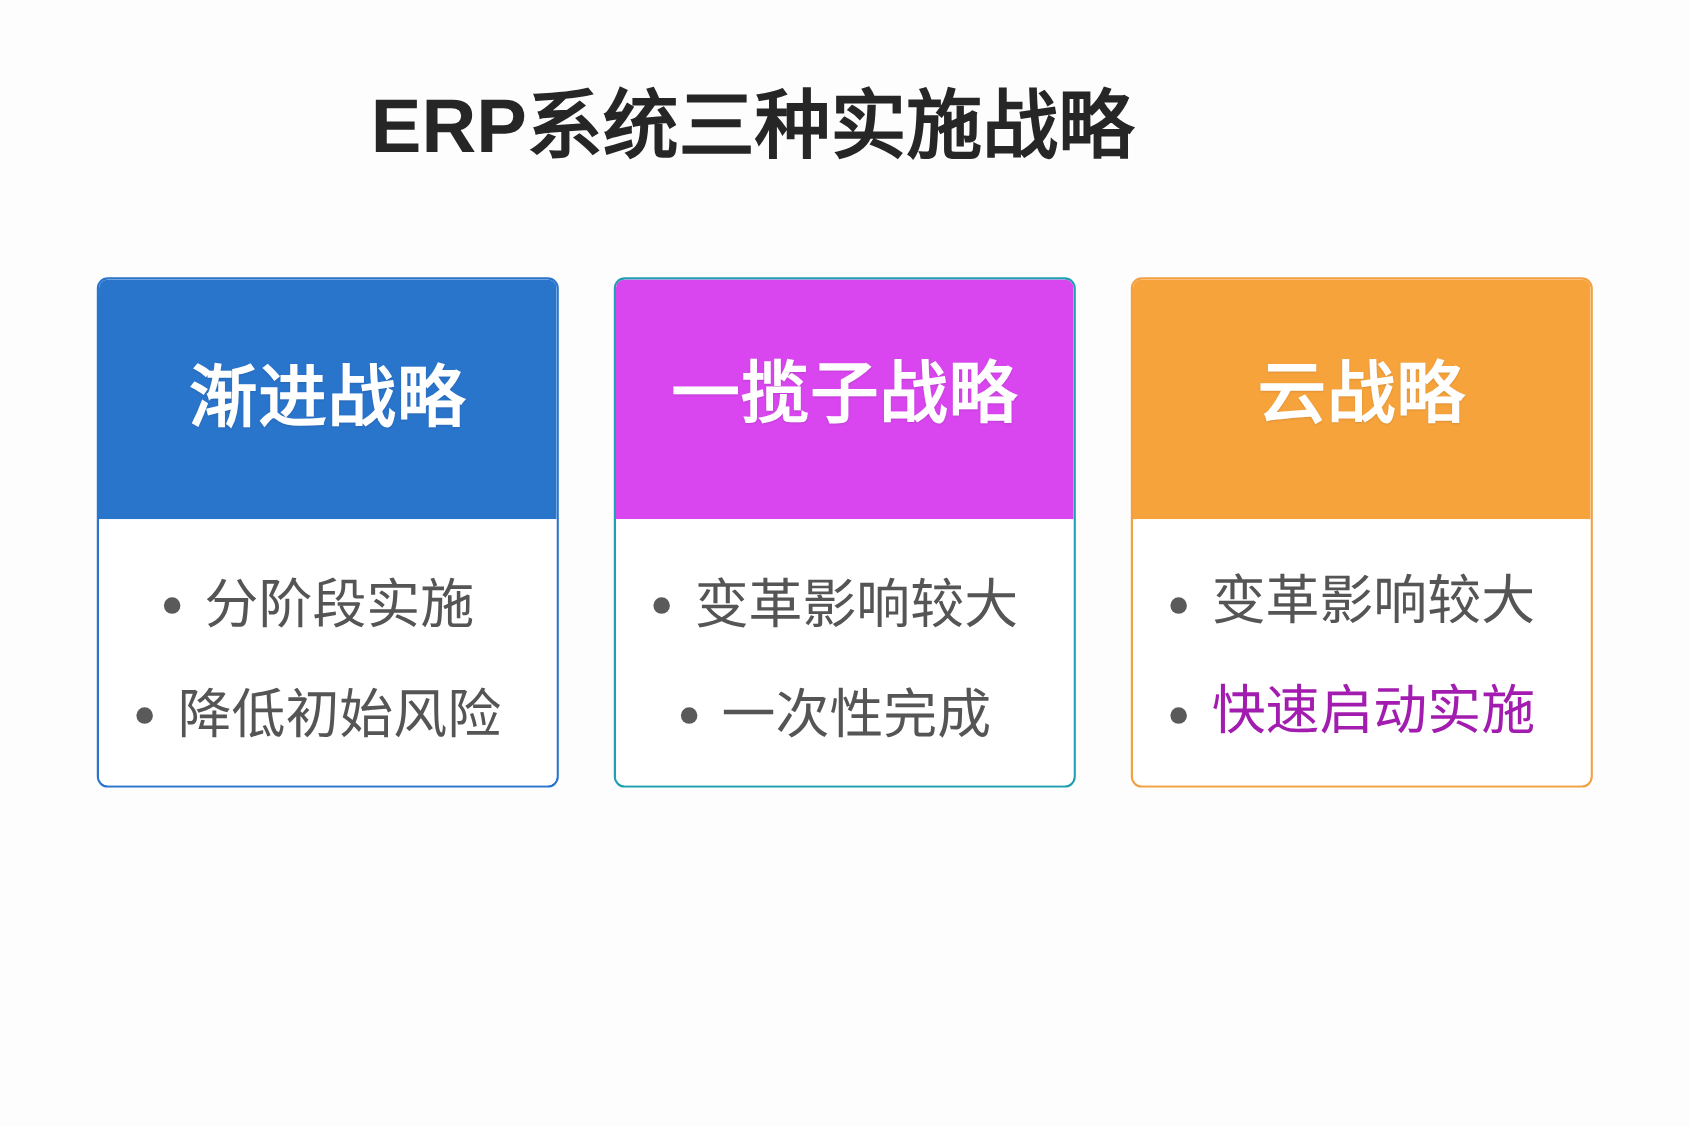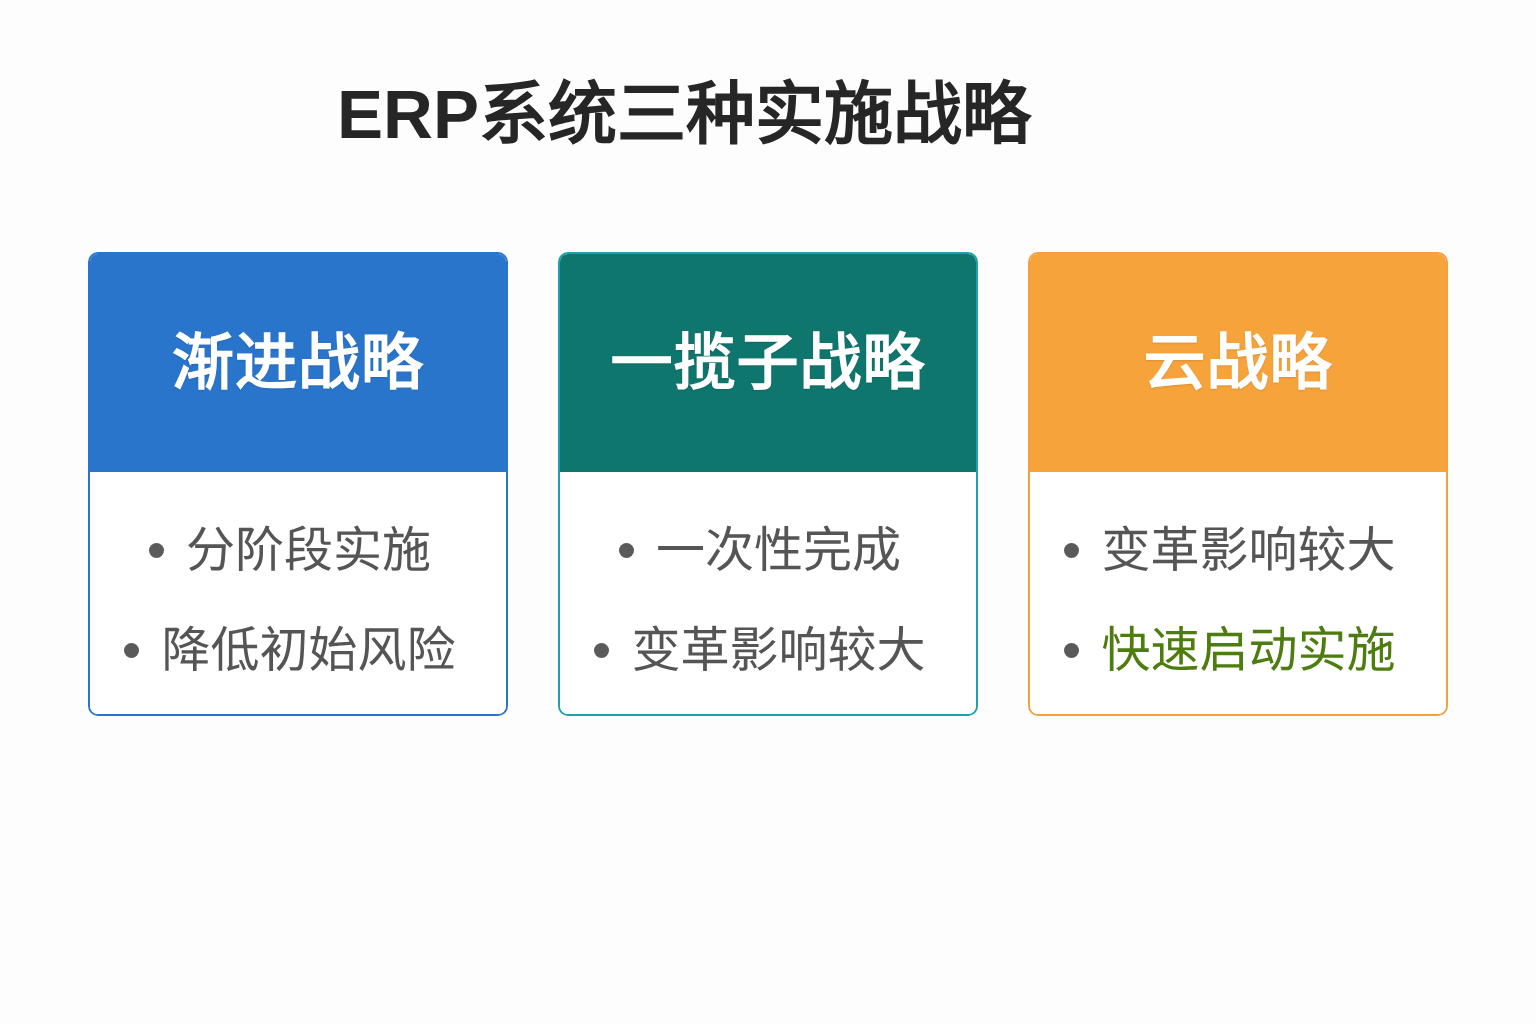--- a/index.html
+++ b/index.html
@@ -120,21 +120,21 @@
     font-size: 49px;
     line-height: 60px;
     color: #555555;
     font-weight: 500;
     white-space: nowrap;
   }
 
   
   .card[data-accent="teal"] { border-color: #1f9fb2; }
   .card[data-accent="teal"] > .card-header { background: #25a2b4; }
-  .card[data-accent="orange"] { border-color: #f2a040; }
+  .card[data-accent="orange"] { border-color: #f2a040; font-family: Liberation Mono, monospace; }
   .card[data-accent="orange"] > .card-header { background: #f7a33c; }
 </style>
 </head>
 <body style="background: rgb(253, 253, 253);">
 
 <div class="infographic">
 
   <div class="page-title" style="color: rgb(38, 38, 38);">ERP系统三种实施战略</div>
 
   <div class="cards-row">
@@ -151,49 +151,49 @@
           </li>
           <li class="bullet-item">
             <span class="bullet-dot" style="background: rgb(90, 90, 90);"></span>
             <span class="bullet-text" style="color: rgb(85, 85, 85);">降低初始风险</span>
           </li>
         </ul>
       </div>
     </div>
 
     <div class="card" data-accent="teal" style="border-color: rgb(31, 159, 178);">
-      <div class="card-header" style="background: #0f766e;">
+      <div class="card-header" style="background: #d946ef; font-family: Liberation Mono, monospace;">
         <span class="card-header-title" style="color: rgb(255, 255, 255);">一揽子战略</span>
       </div>
       <div class="card-body">
         <ul class="bullet-list">
           <li class="bullet-item">
             <span class="bullet-dot" style="background: rgb(90, 90, 90);"></span>
-            <span class="bullet-text" style="color: rgb(85, 85, 85);">一次性完成</span>
+            <span class="bullet-text" style="color: rgb(85, 85, 85);">变革影响较大</span>
           </li>
           <li class="bullet-item">
             <span class="bullet-dot" style="background: rgb(90, 90, 90);"></span>
-            <span class="bullet-text" style="color: rgb(85, 85, 85);">变革影响较大</span>
+            <span class="bullet-text" style="color: rgb(85, 85, 85);">一次性完成</span>
           </li>
         </ul>
       </div>
     </div>
 
     <div class="card" data-accent="orange" style="border-color: rgb(242, 160, 64);">
       <div class="card-header" style="background: rgb(247, 163, 60);">
         <span class="card-header-title" style="color: rgb(255, 255, 255);">云战略</span>
       </div>
       <div class="card-body">
         <ul class="bullet-list">
           <li class="bullet-item">
             <span class="bullet-dot" style="background: rgb(90, 90, 90);"></span>
             <span class="bullet-text" style="color: rgb(85, 85, 85);">变革影响较大</span>
           </li>
           <li class="bullet-item">
             <span class="bullet-dot" style="background: rgb(90, 90, 90);"></span>
-            <span class="bullet-text" style="color: #4d7c0f;">快速启动实施</span>
+            <span class="bullet-text" style="color: #a21caf;">快速启动实施</span>
           </li>
         </ul>
       </div>
     </div>
 
   </div>
 </div>
 
 </body></html>

